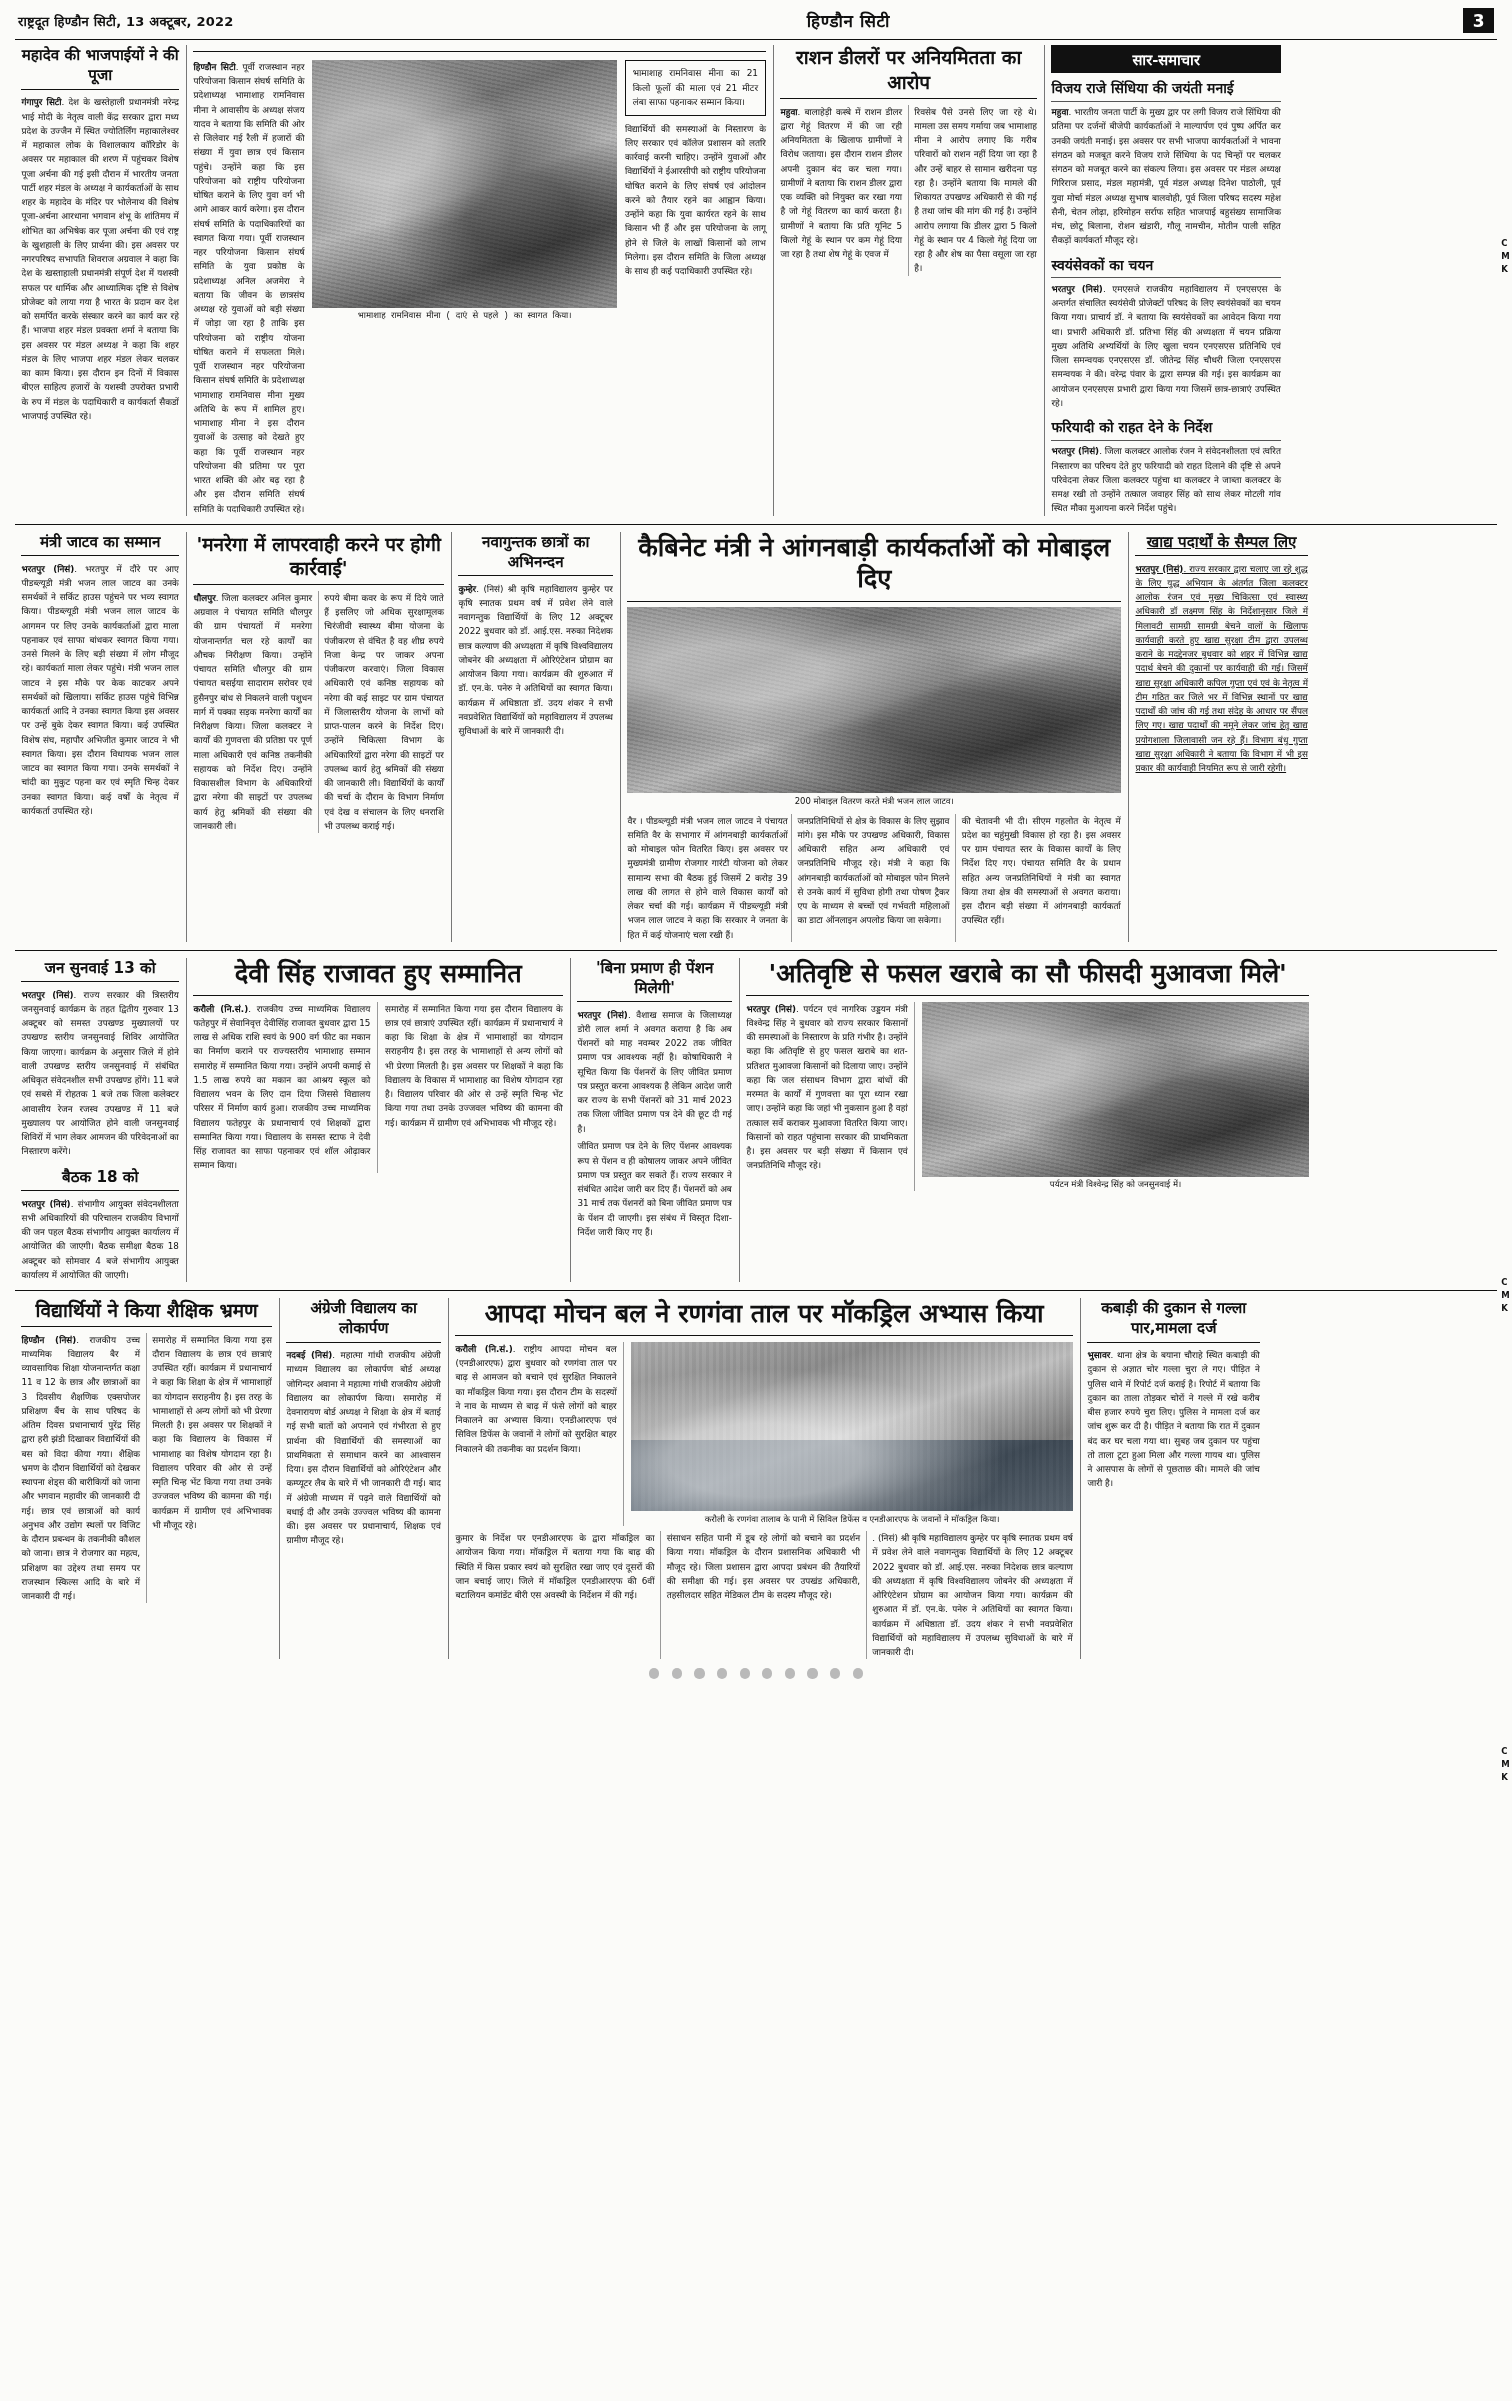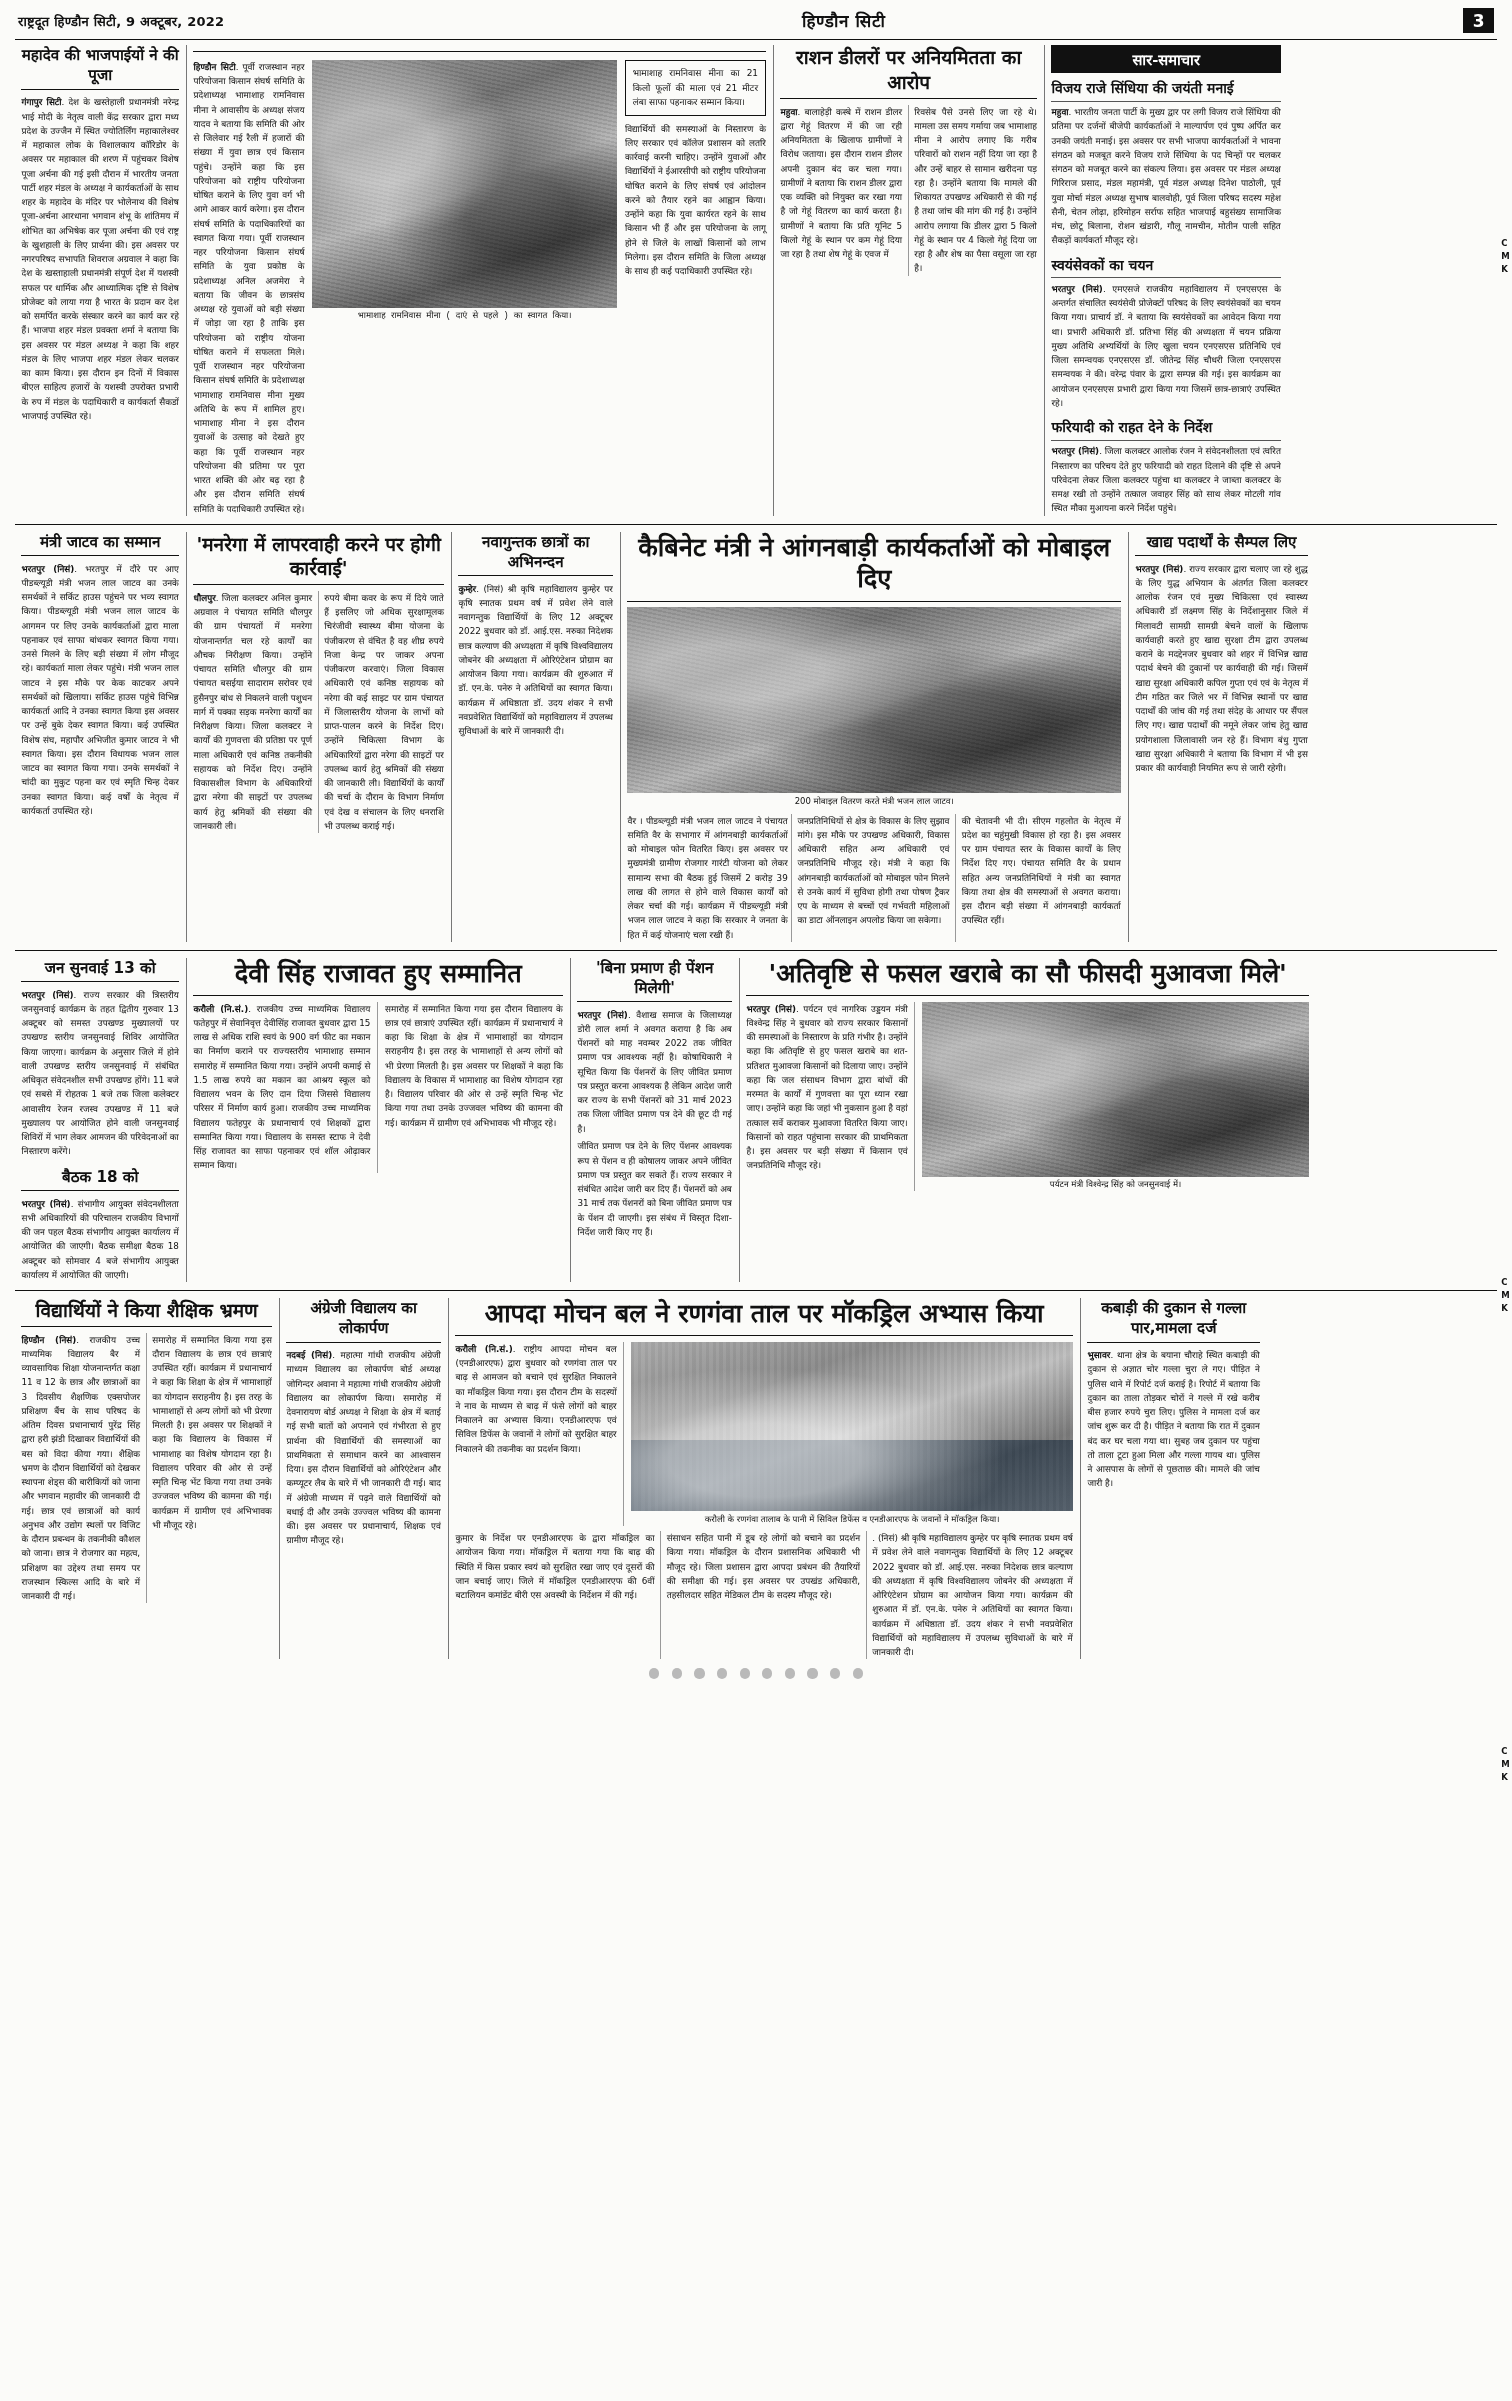--- a/index.html
+++ b/index.html
@@ -85,21 +85,21 @@
   }
   .dots i { width:10.2px;height:10.2px;border-radius:50%;background:#b9b9b9;display:block; }
   .inset-box { border:1.1px solid #111; padding:5.6px 6.8px; font-size:9px; line-height:1.6; text-align:justify; }
 </style>
 </head>
 <body>
 
 <div class="page">
 
   <div class="masthead">
-    <div class="mast-left">राष्ट्रदूत हिण्डौन सिटी, 9 अक्टूबर, 2022</div>
+    <div class="mast-left">राष्ट्रदूत हिण्डौन सिटी, 13 अक्टूबर, 2022</div>
     <div class="mast-center">हिण्डौन सिटी</div>
     <div class="mast-right">3</div>
   </div>
 
   <div class="cmk" style="top:237px;">
     <span>C</span>
     <span>M</span>
     <span>K</span>
   </div>
   <div class="cmk" style="top:1276px;">
@@ -233,21 +233,21 @@
         </div>
         <div style="width:33.3%; padding:0 5.6px; border-right:0.6px solid #999;">
           <div class="body-text">जनप्रतिनिधियों से क्षेत्र के विकास के लिए सुझाव मांगे। इस मौके पर उपखण्ड अधिकारी, विकास अधिकारी सहित अन्य अधिकारी एवं जनप्रतिनिधि मौजूद रहे। मंत्री ने कहा कि आंगनबाड़ी कार्यकर्ताओं को मोबाइल फोन मिलने से उनके कार्य में सुविधा होगी तथा पोषण ट्रैकर एप के माध्यम से बच्चों एवं गर्भवती महिलाओं का डाटा ऑनलाइन अपलोड किया जा सकेगा।</div>
         </div>
         <div style="width:33.4%; padding-left:5.6px;">
           <div class="body-text">की चेतावनी भी दी। सीएम गहलोत के नेतृत्व में प्रदेश का चहुंमुखी विकास हो रहा है। इस अवसर पर ग्राम पंचायत स्तर के विकास कार्यों के लिए निर्देश दिए गए। पंचायत समिति वैर के प्रधान सहित अन्य जनप्रतिनिधियों ने मंत्री का स्वागत किया तथा क्षेत्र की समस्याओं से अवगत कराया। इस दौरान बड़ी संख्या में आंगनबाड़ी कार्यकर्ता उपस्थित रहीं।</div>
         </div>
       </div>
     </div>
 
-    <div class="col" style="width:186px;">
+    <div class="col" style="width:186px;text-decoration:underline;">
       <div class="hl-sm">खाद्य पदार्थों के सैम्पल लिए</div>
       <div class="rule mt6"></div>
       <div class="body-text mt10">
         <b class="dateline">भरतपुर (निसं)</b><span>. राज्य सरकार द्वारा चलाए जा रहे शुद्ध के लिए युद्ध अभियान के अंतर्गत जिला कलक्टर आलोक रंजन एवं मुख्य चिकित्सा एवं स्वास्थ्य अधिकारी डॉ लक्ष्मण सिंह के निर्देशानुसार जिले में मिलावटी सामग्री सामग्री बेचने वालों के खिलाफ कार्यवाही करते हुए खाद्य सुरक्षा टीम द्वारा उपलब्ध कराने के मदद्देनजर बुधवार को शहर में विभिन्न खाद्य पदार्थ बेचने की दुकानों पर कार्यवाही की गई। जिसमें खाद्य सुरक्षा अधिकारी कपिल गुप्ता एवं एवं के नेतृत्व में टीम गठित कर जिले भर में विभिन्न स्थानों पर खाद्य पदार्थों की जांच की गई तथा संदेह के आधार पर सैंपल लिए गए।
 
 खाद्य पदार्थों की नमूने लेकर जांच हेतु खाद्य प्रयोगशाला जिलावासी जन रहे हैं। विभाग बंधु गुप्ता खाद्य सुरक्षा अधिकारी ने बताया कि विभाग में भी इस प्रकार की कार्यवाही नियमित रूप से जारी रहेगी।</span>
       </div>
     </div>
   </div>
 

